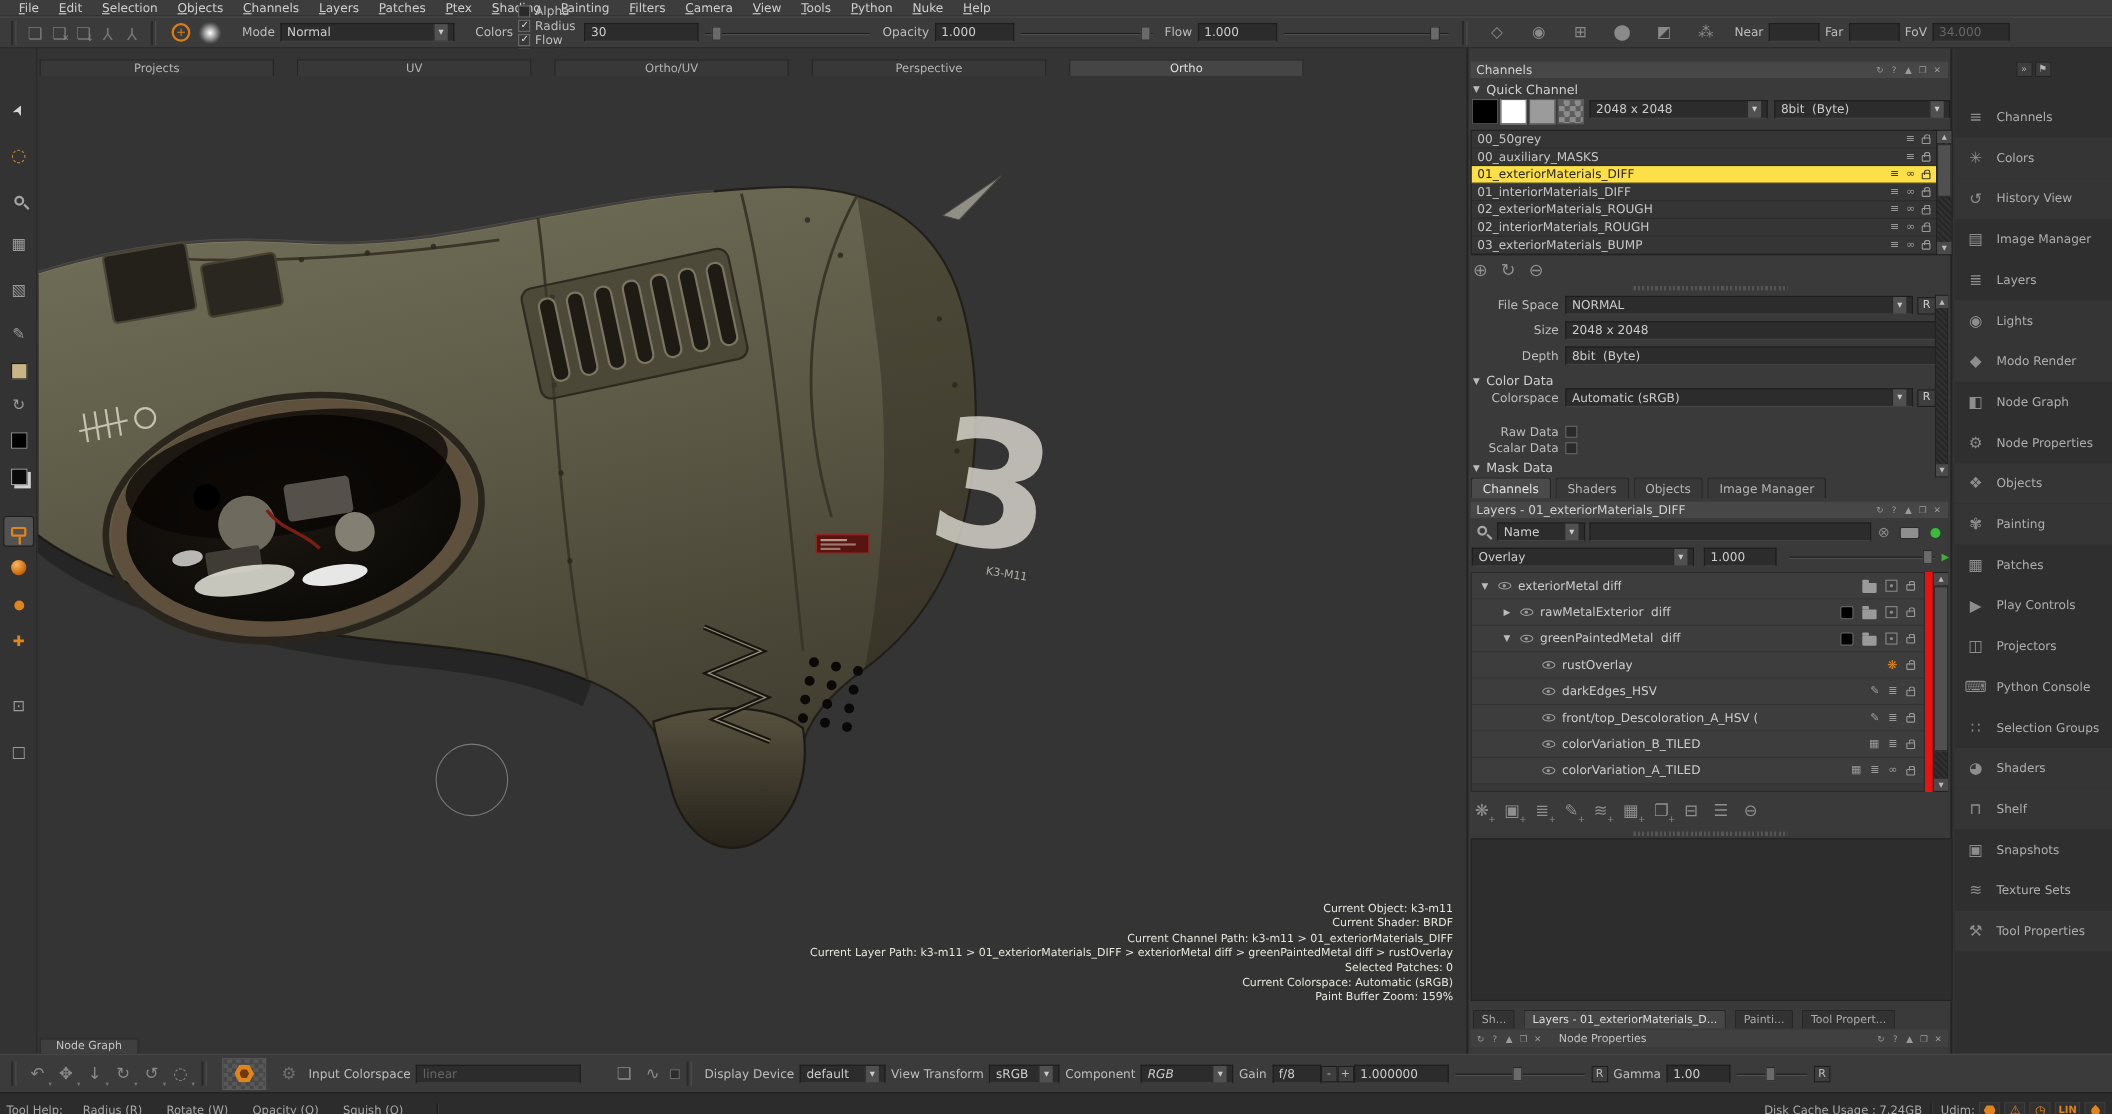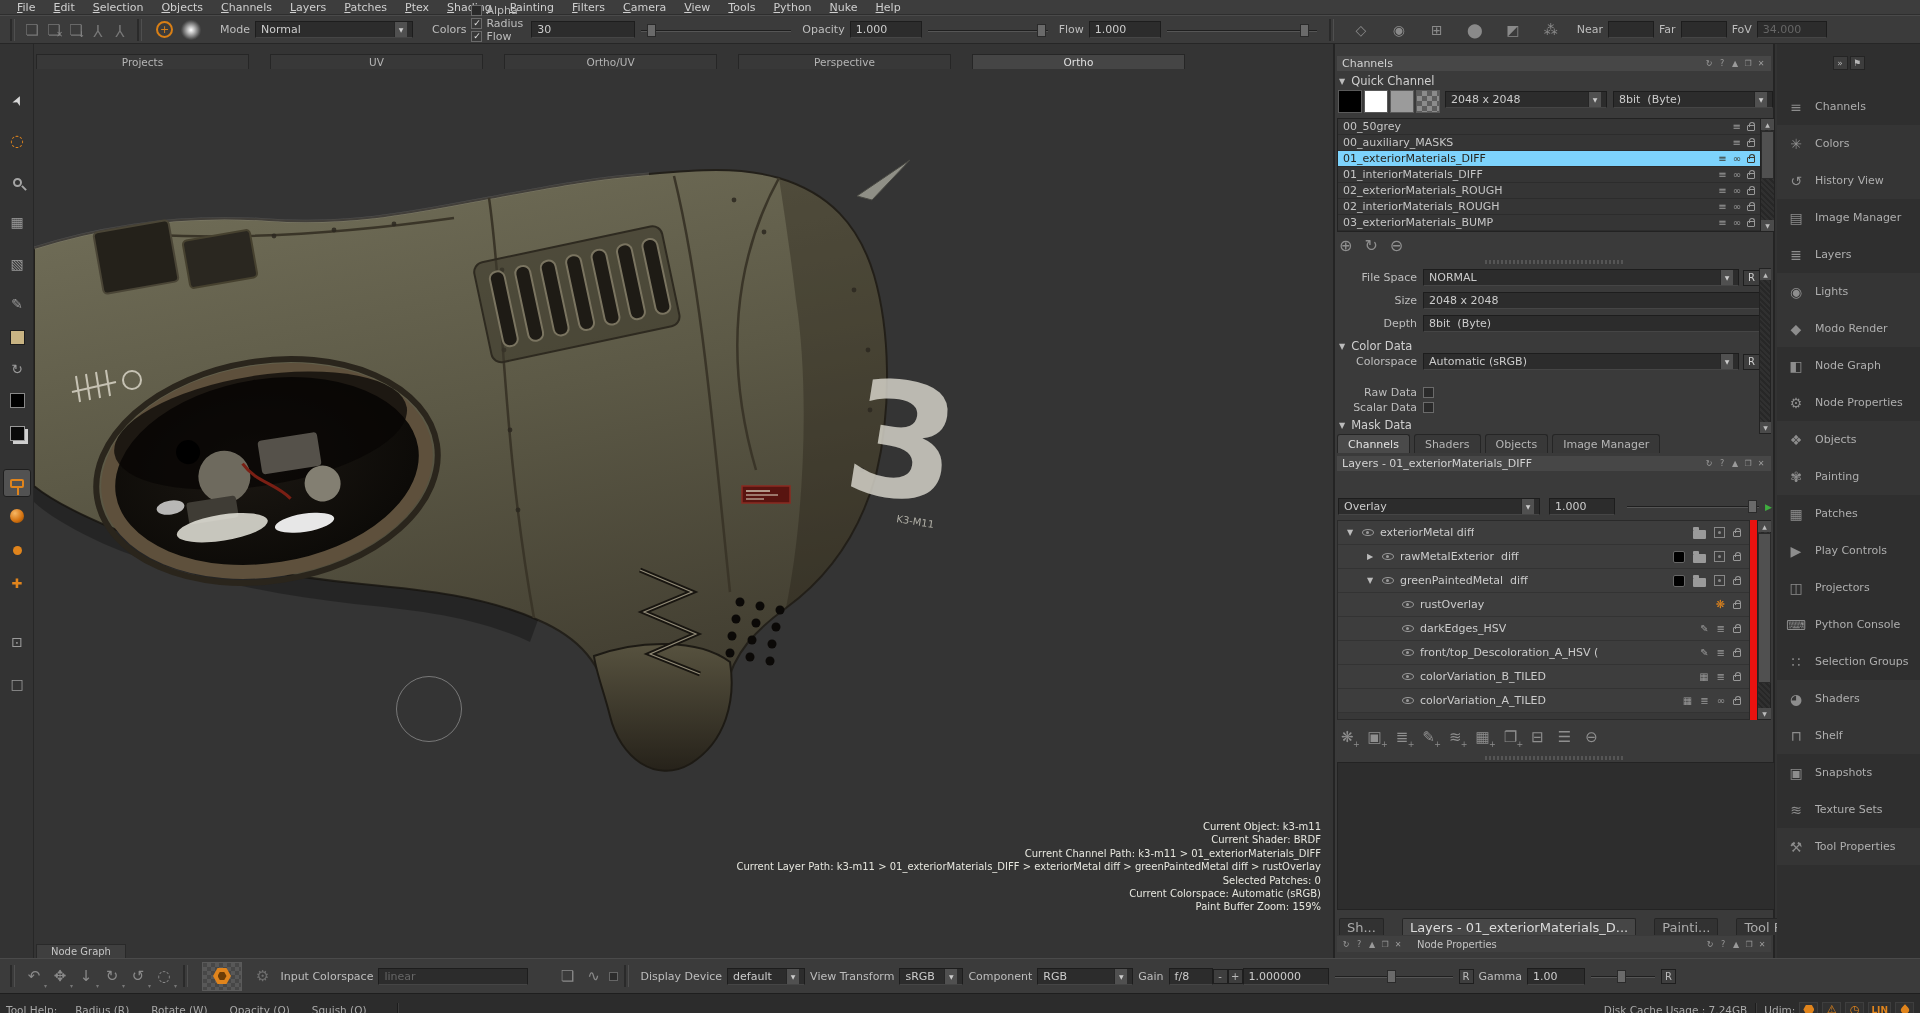--- a/index.html
+++ b/index.html
@@ -89,21 +89,21 @@
   .tri{font-size:8px;color:#bbb;}
   .swatch{position:absolute;width:24px;height:23px;border:1px solid #5a5a5a;}
   .s-black{background:#000;} .s-white{background:#fff;} .s-gray{background:#9b9b9b;}
   .s-checker{background:repeating-conic-gradient(#8b8b8b 0 25%,#5d5d5d 0 50%) 0 0/10px 10px;}
   .abs{position:absolute;}
 
   .chanlist{position:absolute;left:2px;top:74px;width:438px;height:114px;background:#2b2b2b;border:1px solid #222;}
   .chanlist .rows{position:absolute;left:0;top:0;right:14px;}
   .chrow{height:16px;display:flex;align-items:center;background:#353535;border-bottom:1px solid #2c2c2c;
          padding:0 5px;font-size:11px;color:#c6c6c6;}
-  .chrow.sel{background:#7dd3fc;color:#26241d;justify-content:space-between;}
+  .chrow.sel{background:#fde047;color:#26241d;justify-content:space-between;}
   .chrow.sel .gly{color:#3a382e;}
   .chrow.sel .ilock{border-color:#3a382e;}
   .chrow.sel .ilock::before{border-color:#3a382e;}
   .chname{white-space:pre;overflow:hidden;}
   .chic{margin-left:auto;display:flex;gap:6px;align-items:center;}
   .vscroll{position:absolute;right:0;top:0;bottom:0;width:14px;background:repeating-linear-gradient(45deg,#303030 0 2px,#272727 2px 4px);border-left:1px solid #222;}
   .sarr{position:absolute;left:0;width:13px;height:11px;background:#4a4a4a;color:#bbb;font-size:6px;
         display:flex;align-items:center;justify-content:center;top:0;}
   .sarr.bot{top:auto;bottom:0;}
   .sthumb{position:absolute;left:0;width:13px;background:#505050;border:1px solid #2a2a2a;}
@@ -140,22 +140,22 @@
   .expspace{width:12px;flex:none;}
   .licons{margin-left:auto;display:flex;gap:8px;align-items:center;padding-right:8px;flex:none;}
   .redbar{position:absolute;left:415px;top:476px;width:9px;height:200px;background:#ea1210;}
   .lscroll{position:absolute;right:2px;top:476px;width:14px;height:200px;
            background:repeating-linear-gradient(45deg,#303030 0 2px,#272727 2px 4px);border:1px solid #222;}
   .lactions{position:absolute;left:6px;top:684px;display:flex;gap:14px;}
   .lact{font-size:15px;color:#8f8f8f;position:relative;}
   .lact .sub{position:absolute;right:-6px;bottom:-3px;font-size:8px;color:#8f8f8f;}
   .npempty{position:absolute;left:2px;top:718px;width:438px;height:148px;background:#2d2d2d;border:1px solid #232323;}
   .btabs{position:absolute;left:4px;top:874px;display:flex;height:17px;}
-  .btab{padding:0 7px;margin-right:18px;background:#323232;border:1px solid #252525;border-bottom:none;
-        border-radius:2px 2px 0 0;display:flex;align-items:center;font-size:13px;color:#ababab;white-space:pre;}
+  .btab{padding:0 7px;margin-right:8px;background:#323232;border:1px solid #252525;border-bottom:none;
+        border-radius:2px 2px 0 0;display:flex;align-items:center;font-size:10px;color:#ababab;white-space:pre;}
   .btab.active{background:#464646;color:#dcdcdc;}
   .npbar{position:absolute;left:2px;right:2px;top:892px;height:16px;background:#404040;display:flex;
          align-items:center;padding:0 4px;font-size:10px;color:#c3c3c3;gap:4px;}
   .npbar .title{margin:0 10px;}
   .npbar .spacefill{flex:1;}
 
   
   .ieye{width:12px;height:7px;border:1px solid #9a9a9a;border-radius:50%;position:relative;display:inline-block;flex:none;}
   .ieye::after{content:"";position:absolute;left:3px;top:1px;width:3px;height:3px;border-radius:50%;background:#9a9a9a;}
   .ilock{width:8px;height:6px;border:1px solid #999;border-radius:1px;position:relative;display:inline-block;margin-top:3px;flex:none;}
@@ -659,20 +659,33 @@
       <span>Layers - 01_exteriorMaterials_DIFF</span>
       <span class="ticons" id="ti-2">
           <span class="ti">↻</span>
           <span class="ti">?</span>
           <span class="ti">▲</span>
           <span class="ti">❐</span>
           <span class="ti">✕</span>
         </span>
     </div>
 
+    <div class="srow" style="top:431px;height:20px;">
+      <span class="imag" style="position:absolute;left:8px;top:3px;"></span>
+      <span class="field dd" style="position:absolute;left:26px;top:0;width:80px;">
+        <span>Name</span>
+        <span class="arr">▼</span>
+      </span>
+      <span class="field" style="position:absolute;left:110px;top:0;width:256px;">
+        <span></span>
+      </span>
+      <span class="clearx" style="position:absolute;left:372px;top:2px;">⊗</span>
+      <span class="toggle" style="position:absolute;left:392px;top:4px;"></span>
+      <span class="gdot" style="position:absolute;left:420px;top:5px;"></span>
+    </div>
 
     <div class="srow" style="top:454px;height:18px;">
       <span class="field dd" style="position:absolute;left:3px;top:0;width:202px;">
         <span>Overlay</span>
         <span class="arr">▼</span>
       </span>
       <span class="field" style="position:absolute;left:214px;top:0;width:66px;">
         <span>1.000</span>
       </span>
       <span class="slider" style="position:absolute;left:286px;top:0;width:132px;">
@@ -949,21 +962,21 @@
     <span class="vsep"></span>
     <span class="lbl">Display Device</span>
     <span class="field dd" style="width:78px;">
       <span>default</span><span class="arr">▼</span>
     </span>
     <span class="lbl">View Transform</span>
     <span class="field dd" style="width:64px;">
       <span>sRGB</span><span class="arr">▼</span>
     </span>
     <span class="lbl">Component</span>
-    <span class="field dd" style="width:96px;">
+    <span class="field dd" style="width:84px;font-style:italic;">
       <span>RGB</span><span class="arr">▼</span>
     </span>
     <span class="lbl">Gain</span>
     <span class="field" style="width:44px;"><span>f/8</span></span>
     <span class="minib">-</span>
     <span class="minib">+</span>
     <span class="field" style="width:86px;"><span>1.000000</span></span>
     <span class="slider" style="width:118px;">
         <span class="track"></span>
         <span class="handle" style="left:52px;"></span>

